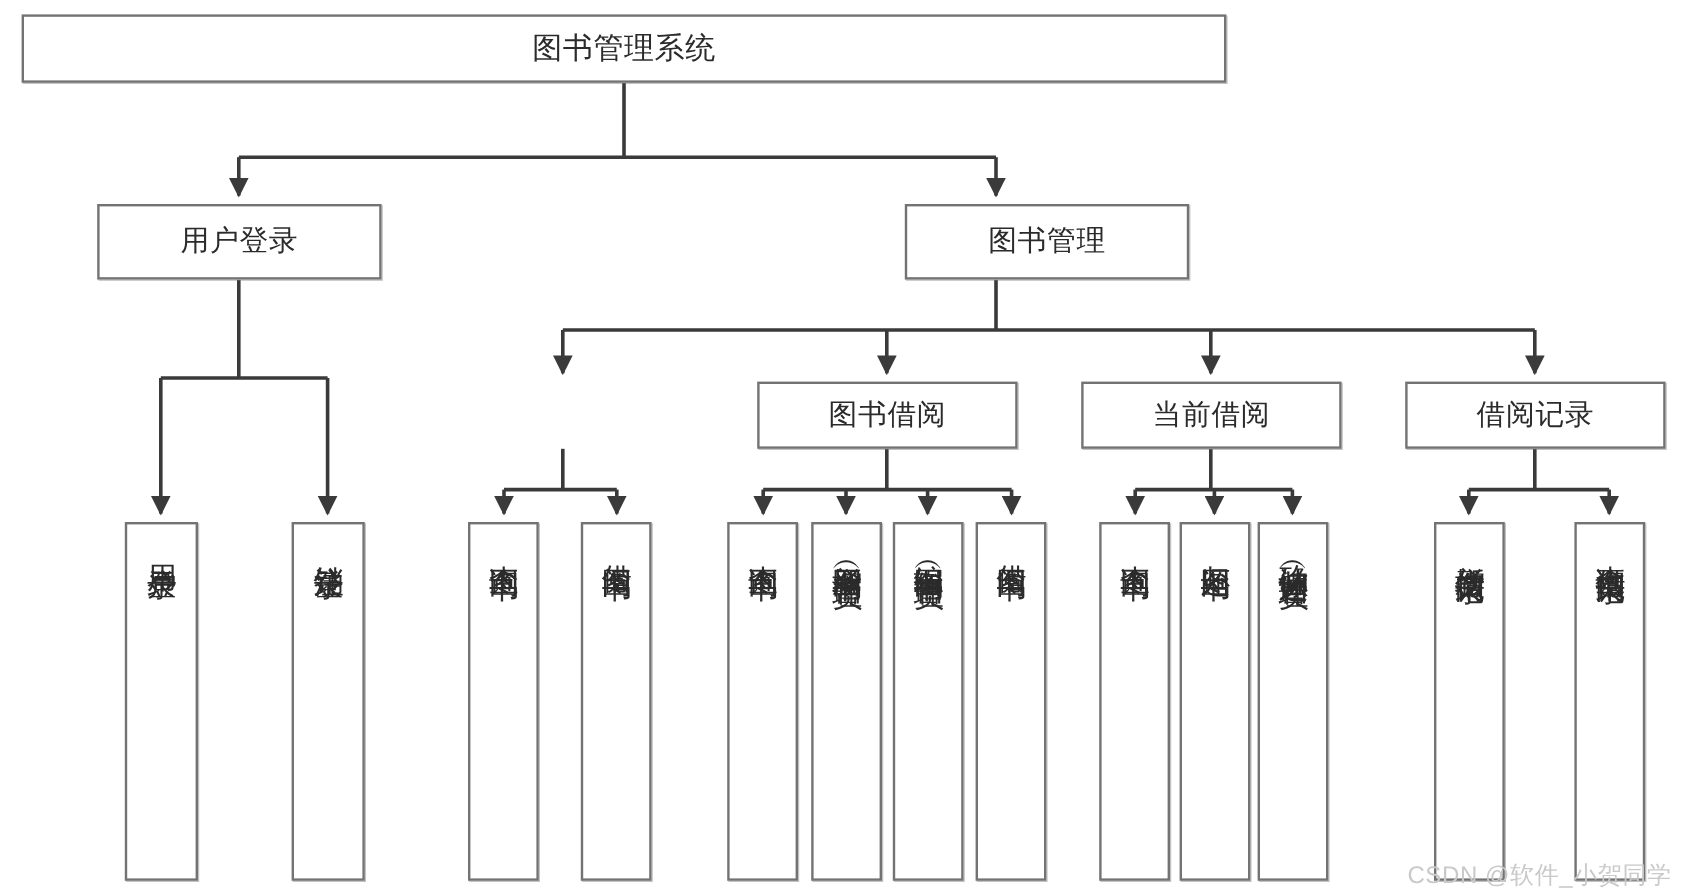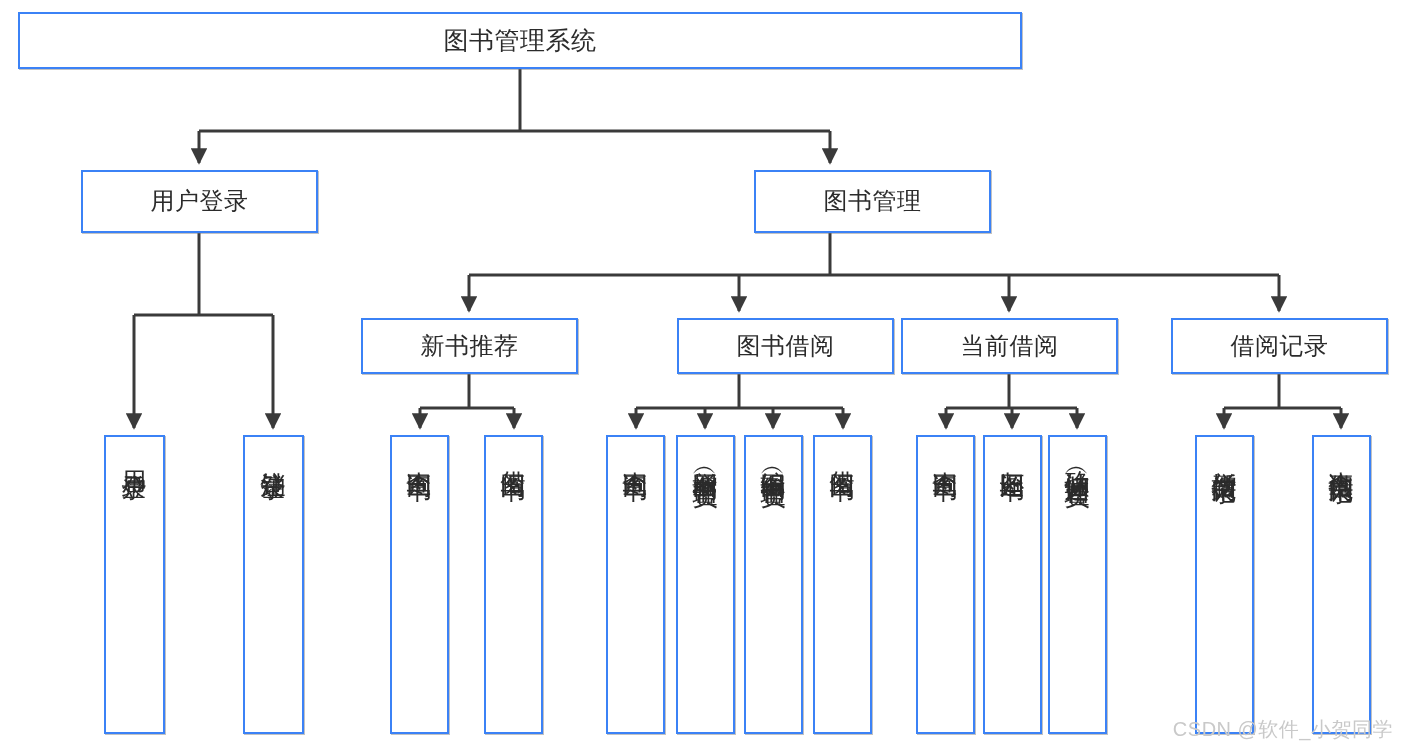--- a/index.html
+++ b/index.html
@@ -22,21 +22,21 @@
     position: absolute;
     left: 0;
     top: 0;
     width: 1405px;
     height: 747px;
     pointer-events: none;
   }
   .node {
     position: absolute;
     box-sizing: border-box;
-    border: 2px solid #3b82f6;
+    border: 2px solid #737373;
     background: #ffffff;
     display: flex;
     align-items: center;
     justify-content: center;
     color: #2b2b2b;
     box-shadow: 1px 1px 0 rgba(120,120,120,0.45);
   }
   .node .label {
     display: block;
     text-align: center;
@@ -133,25 +133,22 @@
   </div>
 
   <div class="node horiz" style="left:81px; top:170px; width:237px; height:63px;">
     <span class="label">用户登录</span>
   </div>
 
   <div class="node horiz" style="left:711px; top:170px; width:237px; height:63px;margin-left:43px;">
     <span class="label">图书管理</span>
   </div>
 
-  <div class="node horiz" style="left:361px; top:318px; width:217px; height:56px;">
-    <span class="label">新书推荐</span>
-  </div>
-
-  <div class="node horiz" style="left:631px; top:318px; width:217px; height:56px;margin-left:46px;">
+
+  <div class="node horiz" style="left:631px; top:318px; width:217px; height:56px;">
     <span class="label">图书借阅</span>
   </div>
 
   <div class="node horiz" style="left:901px; top:318px; width:217px; height:56px;">
     <span class="label">当前借阅</span>
   </div>
 
   <div class="node horiz" style="left:1171px; top:318px; width:217px; height:56px;">
     <span class="label">借阅记录</span>
   </div>

